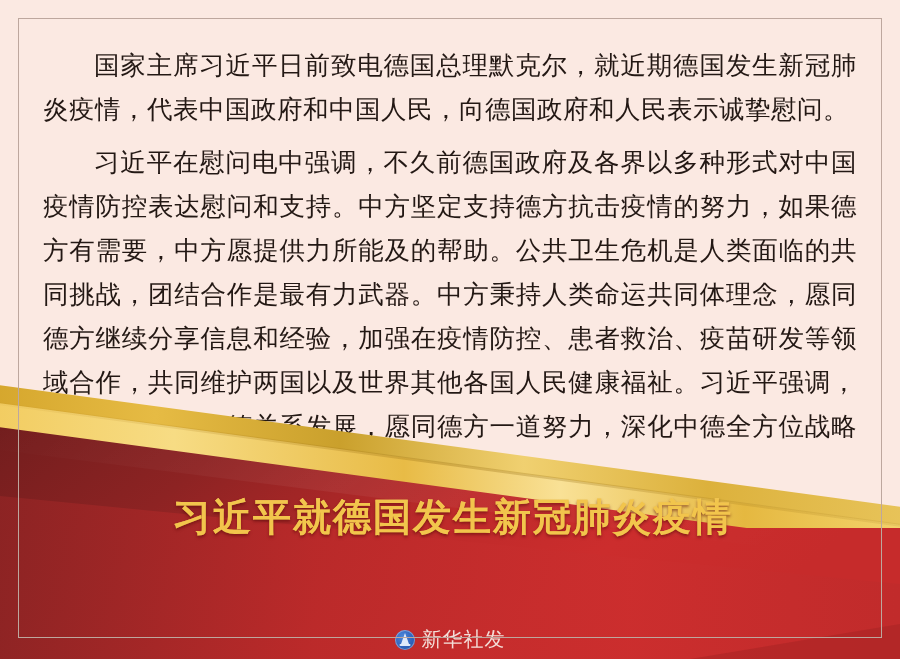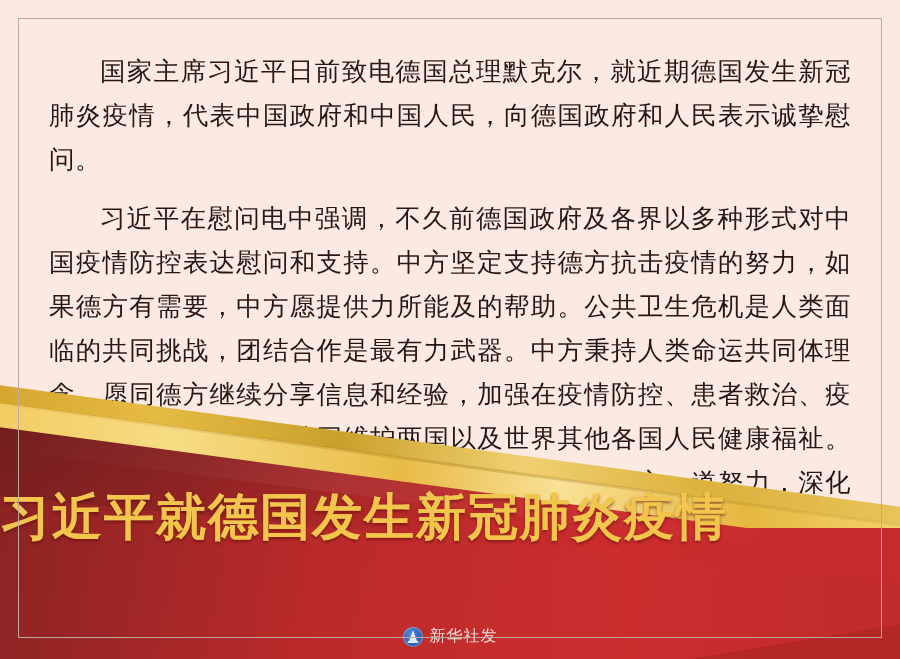--- a/index.html
+++ b/index.html
@@ -52,21 +52,21 @@
     top: 34px;
     width: 832px;
     color: #231814;
     font-size: 25.5px;
     line-height: 44px;
     letter-spacing: 0.5px;
     text-align: justify;
     text-justify: inter-ideograph;
   }
   .article-body p {
-    margin: 15px;
+    margin: 9px;
     text-indent: 2em;
   }
 
   
   .gold-band {
     position: absolute;
     left: -10px;
     top: 378px;
     width: 920px;
     height: 150px;
@@ -99,24 +99,24 @@
     height: 271px;
   }
 
   
   .headline {
     position: absolute;
     left: 0;
     top: 489px;
     width: 733px;
     z-index: 5;
-    text-align: left;
+    text-align: right;
     font-family: "DejaVu Sans", "Liberation Sans", sans-serif;
     font-weight: bold;
-    font-size: 50px;
+    font-size: 38px;
     line-height: 57px;
     letter-spacing: 2px;
     color: #f4cc5e;
     text-shadow: 0 2px 3px rgba(90, 10, 10, 0.55);
   }
   .headline .hl-line {
     display: block;
     background: linear-gradient(180deg, #fbe08a 0%, #f3c74e 45%, #e2a62c 100%);
     -webkit-background-clip: text;
     background-clip: text;
@@ -162,21 +162,21 @@
     left: 50%;
     bottom: 3.5px;
     width: 11px;
     height: 2.5px;
     transform: translateX(-50%);
     background: #dfe9fa;
     border-radius: 1px;
   }
   .credit-text {
     font-family: "DejaVu Sans", "Liberation Sans", sans-serif;
-    font-size: 16px;
+    font-size: 20px;
     letter-spacing: 1px;
     color: #f4ded8;
   }
 </style>
 </head>
 <body>
 
 <div class="poster">
 
   <div class="article-area">

